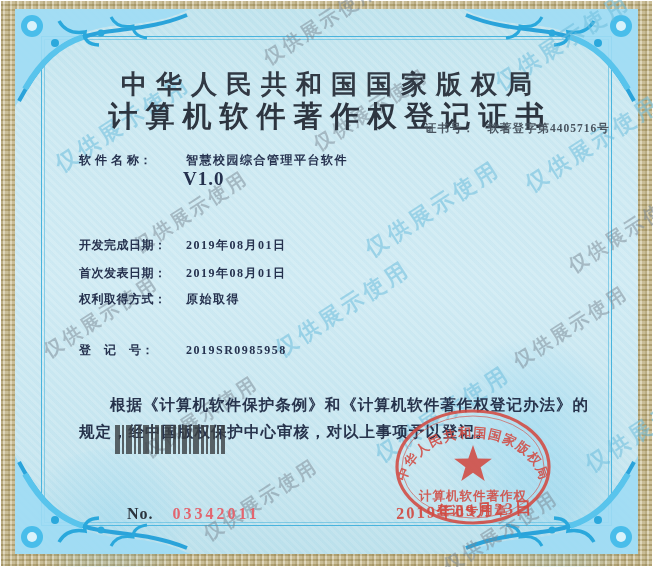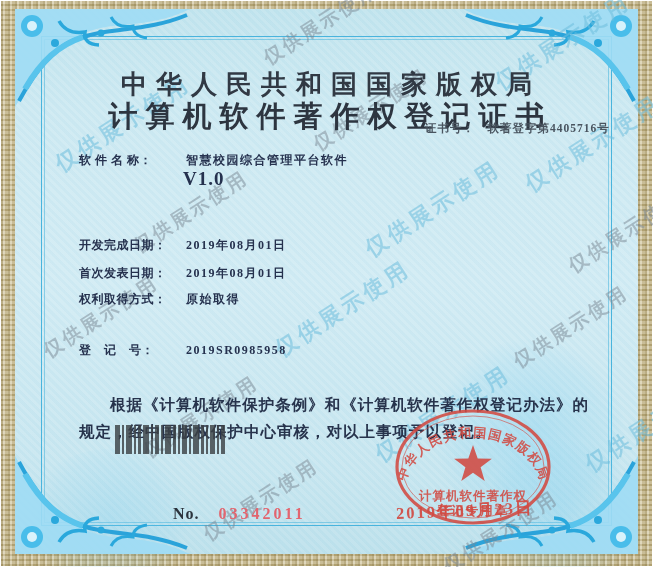--- a/index.html
+++ b/index.html
@@ -45,21 +45,21 @@
   .frow .lab{display:inline-block;width:104px;letter-spacing:.5px;}
   .frow .val{letter-spacing:1.5px;}
   .v2{position:absolute;left:168px;top:159px;font-size:19px;font-weight:bold;color:#25314e;letter-spacing:1px;}
   .statement{position:absolute;left:64px;top:382px;width:510px;
     font-size:15.5px;font-weight:bold;color:#27334c;line-height:27px;
     letter-spacing:1px;text-indent:2em;text-align:justify;}
   
   .barcode{position:absolute;left:100px;top:416px;width:112px;height:29px;opacity:.82;}
   
   .serial{position:absolute;left:112px;top:496px;font-size:16px;font-weight:bold;letter-spacing:1px;}
-  .serial .no-lab{color:#2b333d;margin-right:14px;margin-left:46px;}
+  .serial .no-lab{color:#2b333d;margin-right:14px;}
   .serial .no-val{color:#e2656f;letter-spacing:3px;}
   
   .seal{position:absolute;left:374px;top:396px;width:168px;height:128px;opacity:.88;}
   .seal-date{position:absolute;left:381px;top:491px;font-size:16.5px;font-weight:bold;
     color:#d24a42;letter-spacing:2px;transform:rotate(-2.5deg);opacity:.92;}
 </style>
 </head>
 <body>
 
 <div class="page">

